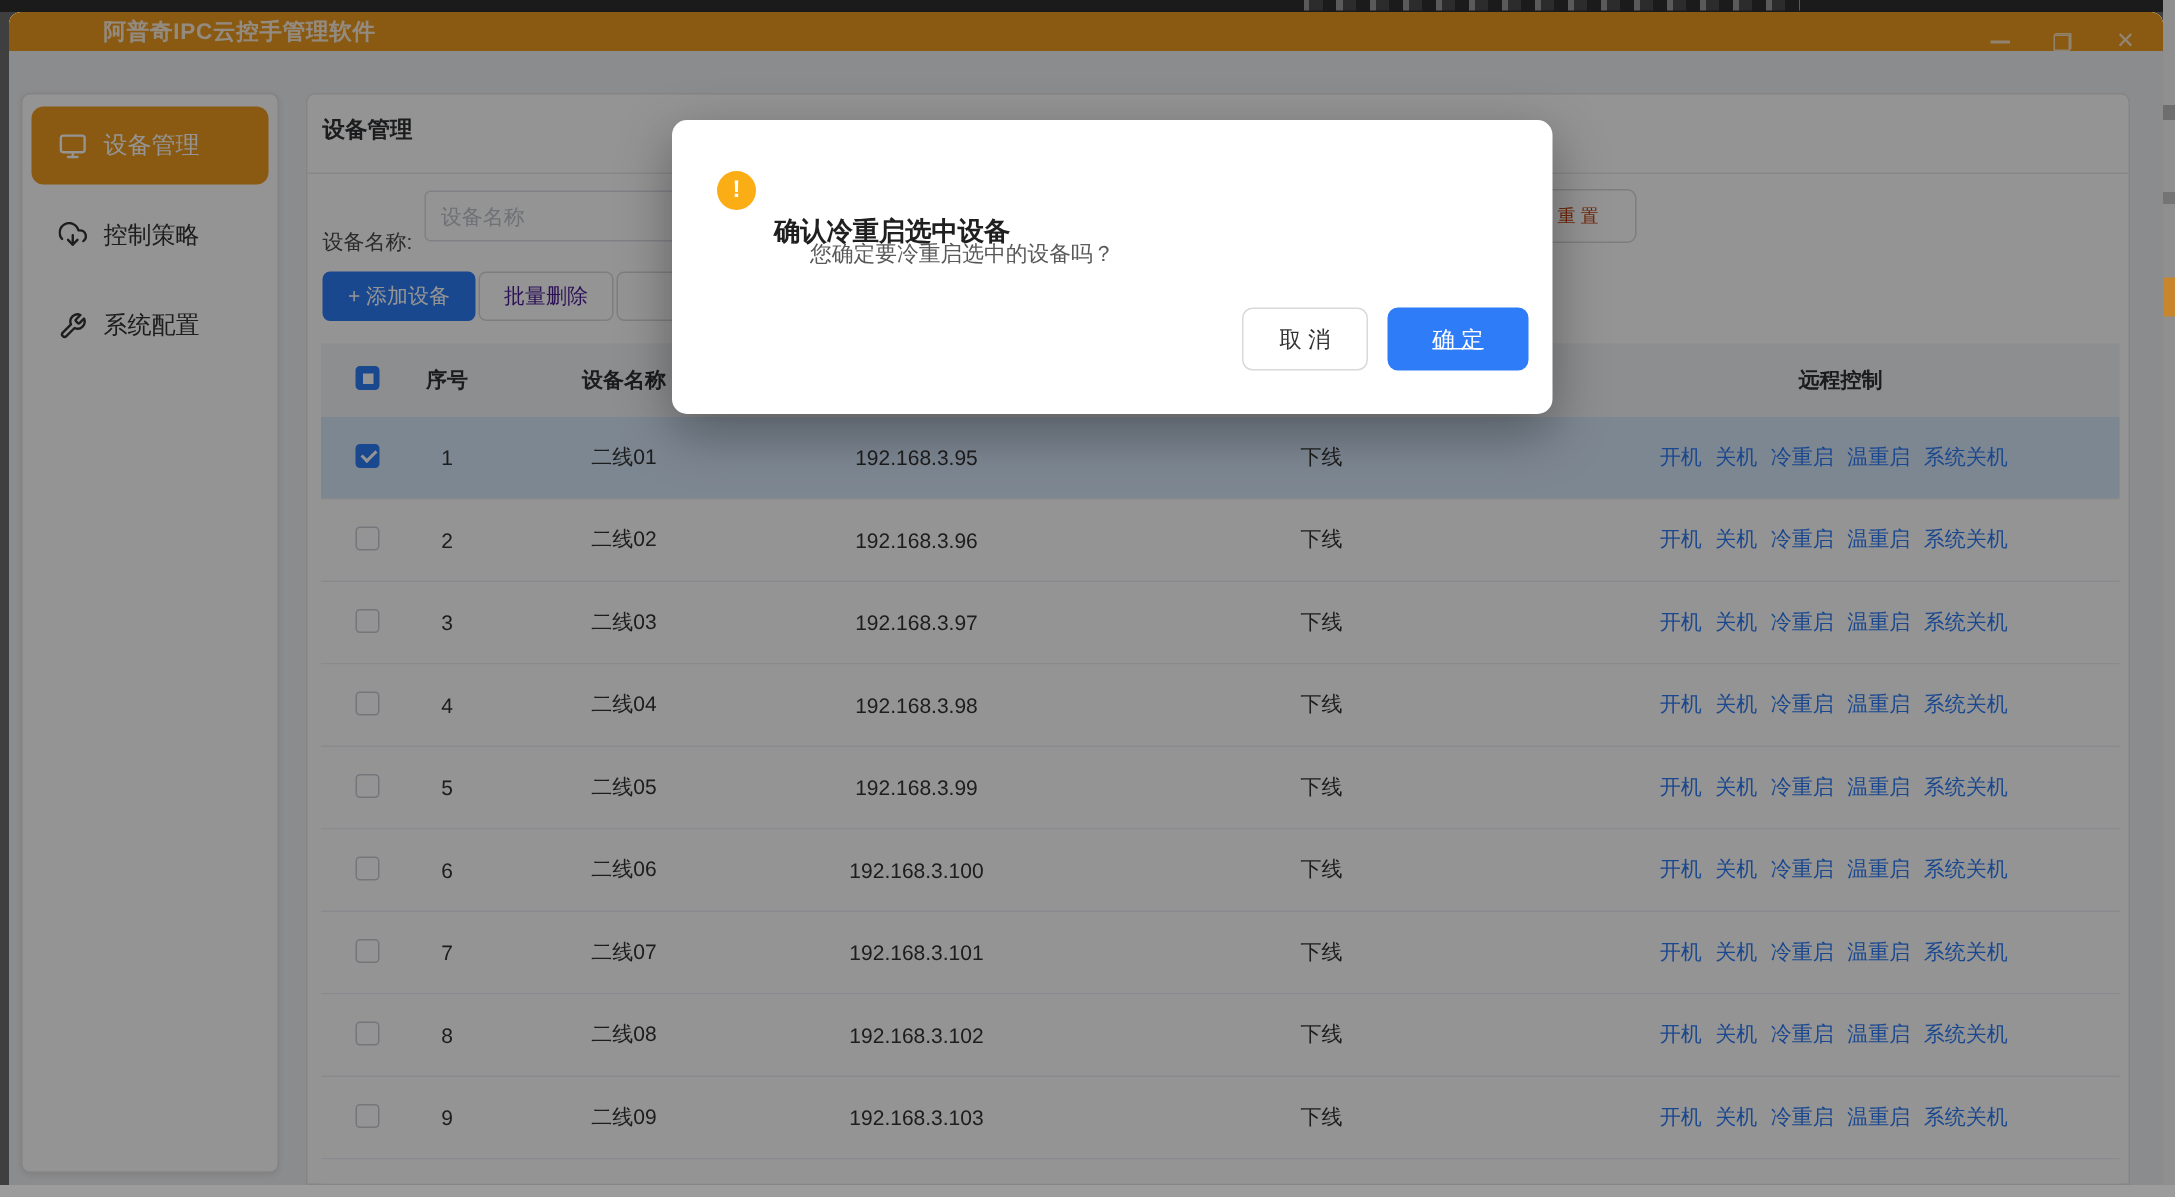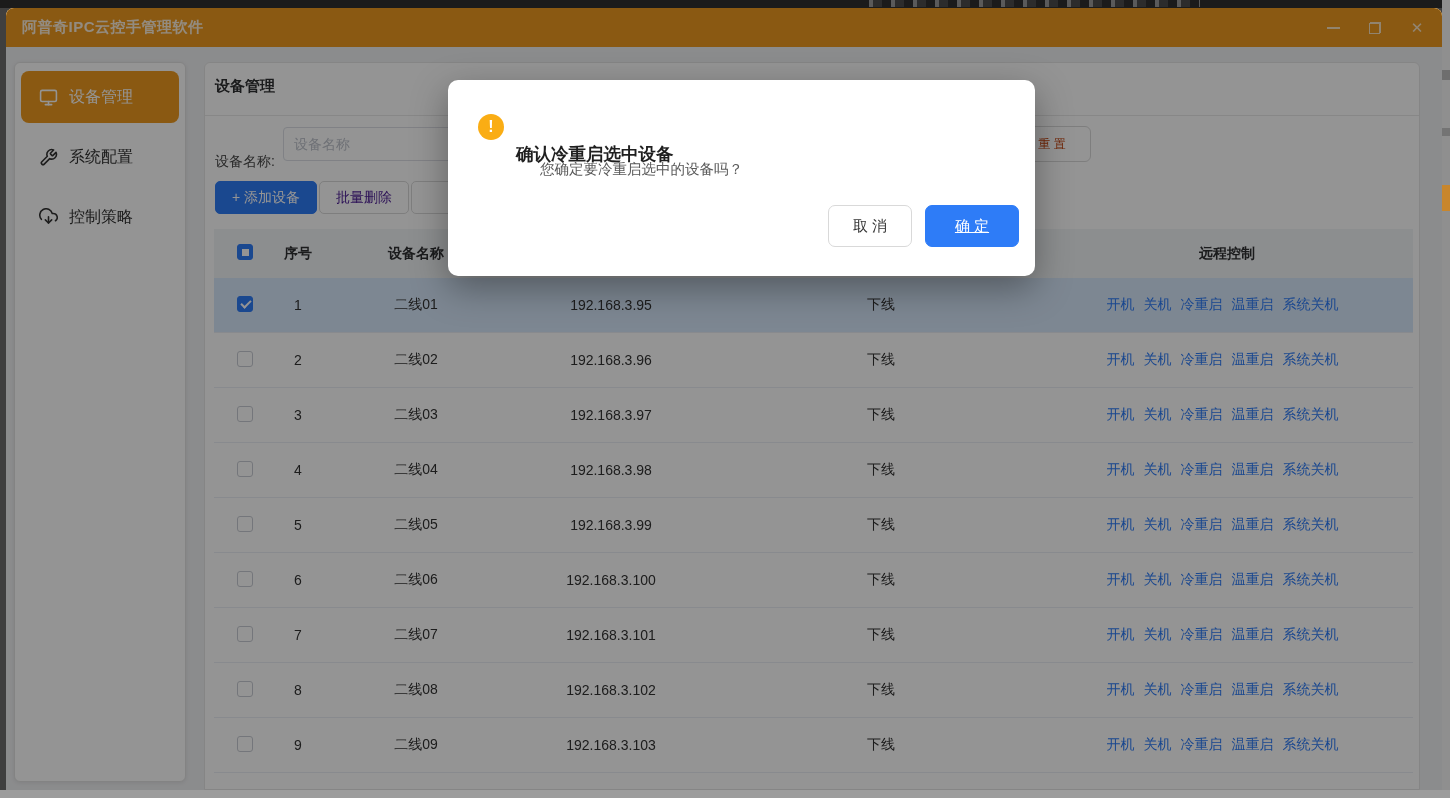--- a/index.html
+++ b/index.html
@@ -17,22 +17,22 @@
   .right-strip { position:absolute; right:0; top:0; width:8px; height:798px; background:#8f8f8f; }
   .right-strip .tick1 { position:absolute; left:0; top:70px; width:8px; height:10px; background:#6e6e6e; }
   .right-strip .tick2 { position:absolute; left:0; top:128px; width:8px; height:8px; background:#747474; }
   .right-strip .orange-mark { position:absolute; left:0; top:185px; width:8px; height:26px; background:#c8862c; }
   .bottom-strip { position:absolute; left:0; bottom:0; width:1450px; height:8px; background:#9c9c9c; }
 
   
   .app-window { position:absolute; left:6px; top:8px; width:1436px; height:782px;
     border-radius:8px 8px 0 0; overflow:hidden; background:#f0f1f3; }
 
-  .titlebar { position:absolute; left:0; top:0; width:100%; height:39px;
-    background:var(--accent-orange); display:flex; align-items:center; }
+  .titlebar { position:absolute; left:0; top:0; width:100%; height:26px;
+    background:var(--accent-orange); display:flex; align-items:center;padding-left:47px; }
   .titlebar .app-title { color:rgba(255,255,255,0.85); font-size:15px; font-weight:bold;
     padding-left:16px; letter-spacing:0.5px; }
   .win-controls { position:absolute; right:12px; top:0; height:39px; display:flex; align-items:center; gap:16px; }
   .win-btn { width:26px; height:26px; display:flex; align-items:center; justify-content:center; cursor:pointer; }
   .ic-min { width:13px; height:2px; background:rgba(255,255,255,0.72); }
   .ic-restore { position:relative; width:12px; height:12px; }
   .ic-restore::before { content:""; position:absolute; right:0; top:0; width:9px; height:9px;
     border:1.5px solid rgba(255,255,255,0.72); }
   .ic-restore::after { content:""; position:absolute; left:0; bottom:0; width:9px; height:9px;
     border:1.5px solid rgba(255,255,255,0.72); background:var(--accent-orange); }
@@ -143,31 +143,31 @@
       <div class="side-item active">
         <svg width="19" height="19" viewBox="0 0 24 24" fill="none" stroke="currentColor" stroke-width="2" stroke-linecap="round" stroke-linejoin="round">
             <rect x="2" y="3" width="20" height="14" rx="2"></rect>
             <line x1="8" y1="21" x2="16" y2="21"></line>
             <line x1="12" y1="17" x2="12" y2="21"></line>
           </svg>
         <span>设备管理</span>
       </div>
       <div class="side-item">
         <svg width="19" height="19" viewBox="0 0 24 24" fill="none" stroke="currentColor" stroke-width="2" stroke-linecap="round" stroke-linejoin="round">
-            <path d="M14.7 6.3a1 1 0 0 0 0 1.4l1.6 1.6a1 1 0 0 0 1.4 0l3.77-3.77a6 6 0 0 1-7.94 7.94l-6.91 6.91a2.12 2.12 0 0 1-3-3l6.91-6.91a6 6 0 0 1 7.94-7.94l-3.76 3.76z"></path>
-          </svg>
-        <span>系统配置</span>
-      </div>
-      <div class="side-item">
-        <svg width="19" height="19" viewBox="0 0 24 24" fill="none" stroke="currentColor" stroke-width="2" stroke-linecap="round" stroke-linejoin="round">
             <polyline points="8 15 12 19 16 15"></polyline>
             <line x1="12" y1="11" x2="12" y2="19"></line>
             <path d="M20.88 16.09A5 5 0 0 0 18 7h-1.26A8 8 0 1 0 3 14.29"></path>
           </svg>
         <span>控制策略</span>
+      </div>
+      <div class="side-item">
+        <svg width="19" height="19" viewBox="0 0 24 24" fill="none" stroke="currentColor" stroke-width="2" stroke-linecap="round" stroke-linejoin="round">
+            <path d="M14.7 6.3a1 1 0 0 0 0 1.4l1.6 1.6a1 1 0 0 0 1.4 0l3.77-3.77a6 6 0 0 1-7.94 7.94l-6.91 6.91a2.12 2.12 0 0 1-3-3l6.91-6.91a6 6 0 0 1 7.94-7.94l-3.76 3.76z"></path>
+          </svg>
+        <span>系统配置</span>
       </div>
     </aside>
 
     <section class="content">
       <div class="page-title">设备管理</div>
       <div class="content-divider"></div>
 
       <div class="search-row">
         <span class="search-label">设备名称:</span>
         <input class="search-input" type="text" placeholder="设备名称" style="">

